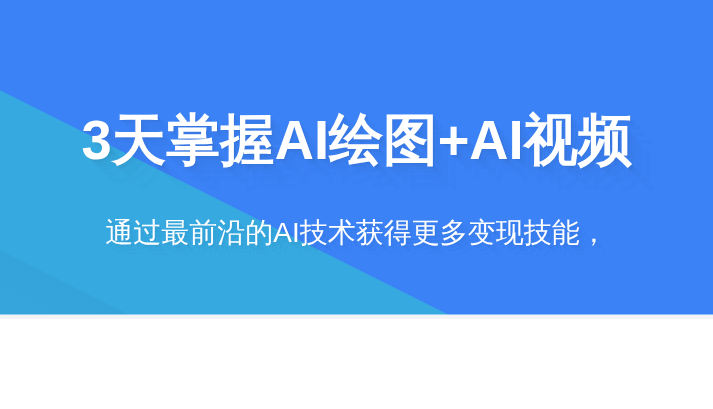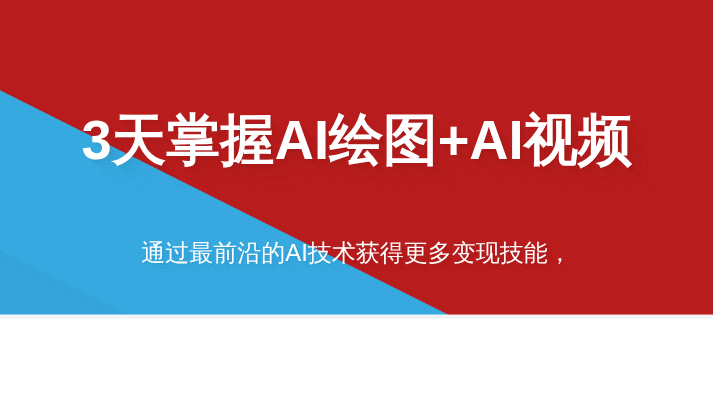--- a/index.html
+++ b/index.html
@@ -9,21 +9,21 @@
   }
   body {
     font-family: "Liberation Sans", "DejaVu Sans", sans-serif;
   }
 
   .poster {
     position: relative;
     width: 713px;
     height: 319px;
     overflow: hidden;
-    background: #b91c1c;   
+    background: #3b82f6;   
     text-decoration: underline;
   }
 
   
   .band-wrap {
     position: absolute;
     inset: 0;
     overflow: hidden;
     pointer-events: none;
   }
@@ -92,23 +92,23 @@
     text-shadow:
        1px 1px 0 rgba(0,0,0,0.05),
        3px 3px 0 rgba(0,0,0,0.035),
        6px 6px 0 rgba(0,0,0,0.025),
       10px 10px 0 rgba(0,0,0,0.018),
       16px 16px 0 rgba(0,0,0,0.012),
       24px 24px 0 rgba(0,0,0,0.008);
   }
 
   .subtitle {
-    margin-top: 60px;
+    margin-top: 40px;
     color: #ffffff;
-    font-size: 24px;
+    font-size: 28px;
     line-height: 42px;
     font-weight: 400;
     white-space: nowrap;
     text-shadow:
        1px 1px 0 rgba(0,0,0,0.04),
        3px 3px 0 rgba(0,0,0,0.028),
        6px 6px 0 rgba(0,0,0,0.018),
       10px 10px 0 rgba(0,0,0,0.012);
   }
   .subtitle .line { display: block; }

